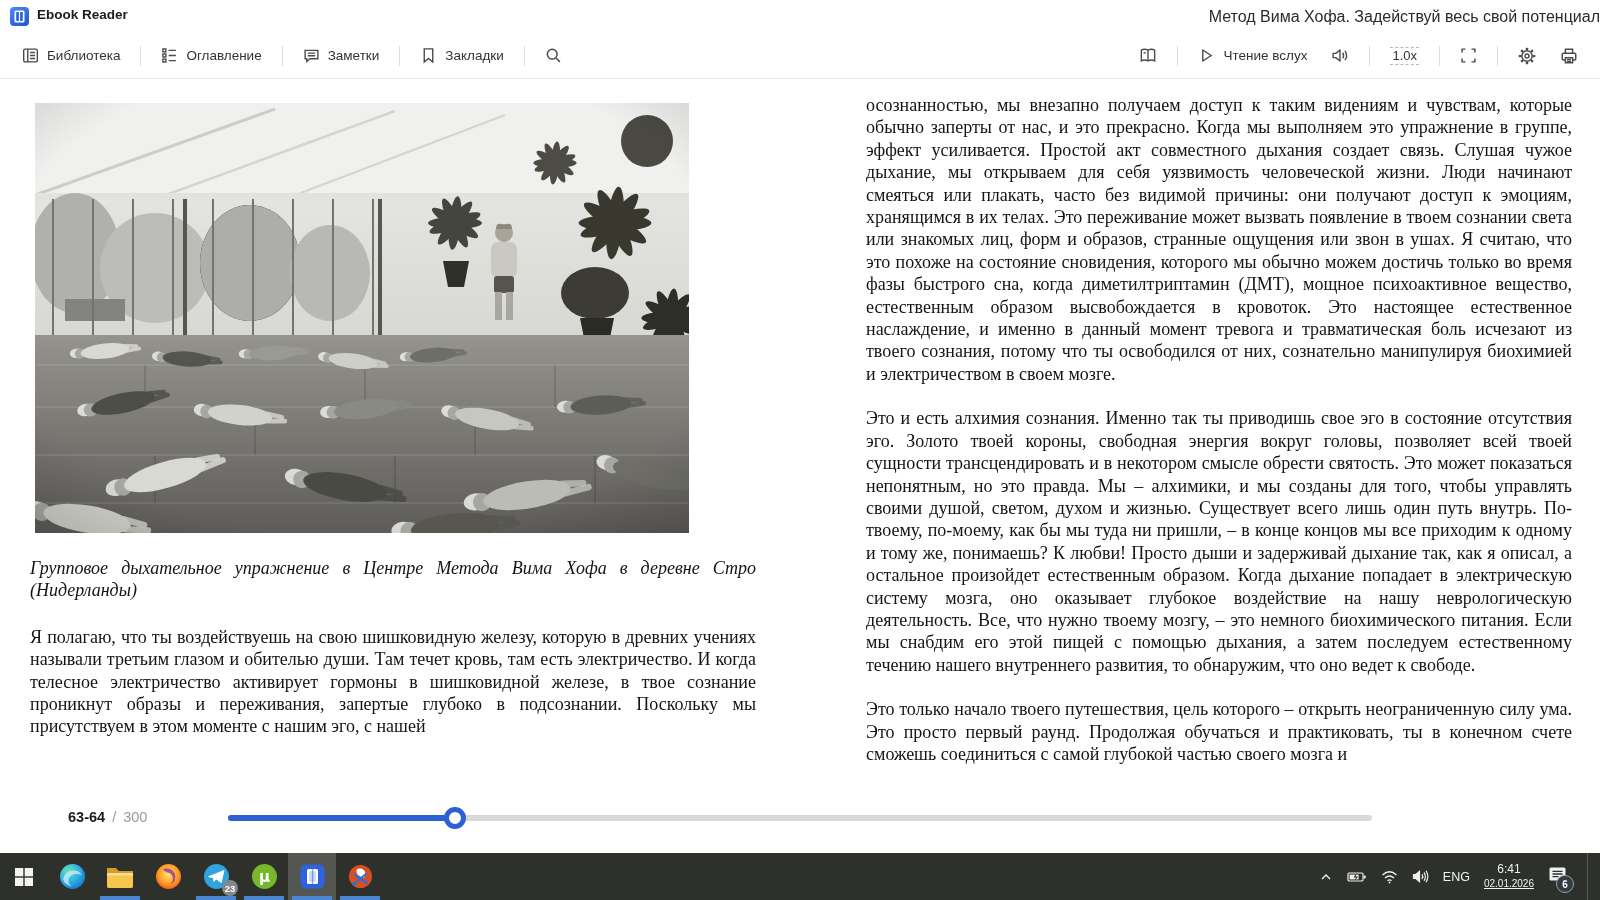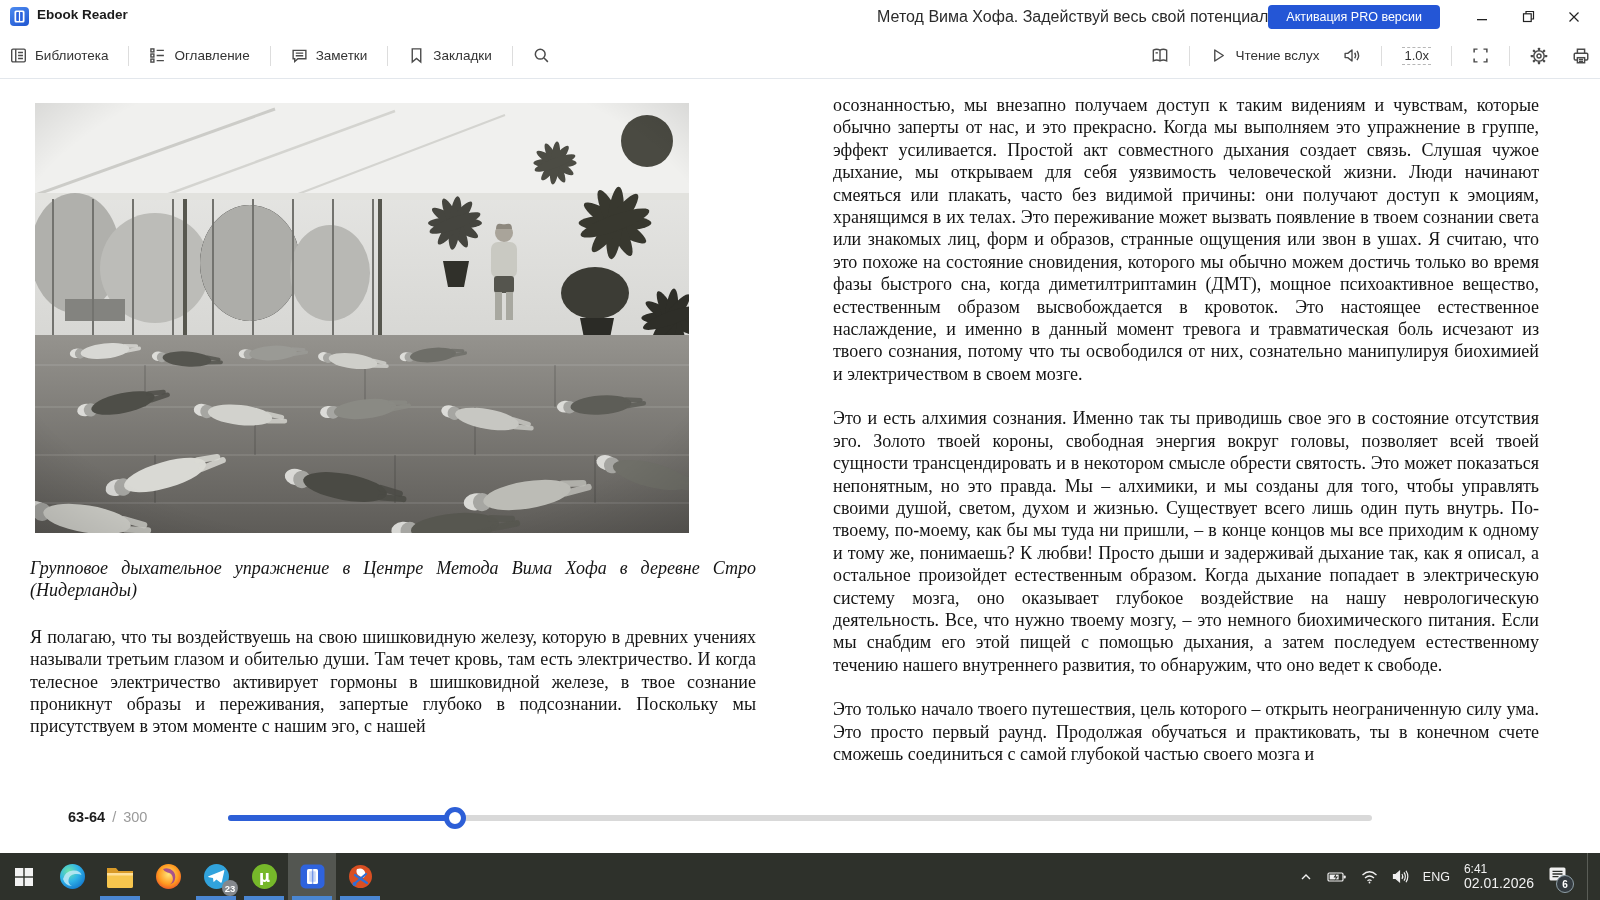--- a/index.html
+++ b/index.html
@@ -18,37 +18,37 @@
   .app-name{font-size:13.5px;font-weight:bold;color:#1c1c1c;}
   .doc-title{flex:1;text-align:right;font-size:16px;color:#2b2b2b;white-space:nowrap;overflow:hidden;}
   .tb-right{display:flex;align-items:center;gap:6px;padding-right:6px;}
   .pro-btn{border:none;cursor:pointer;background:#2456d6;color:#fff;font-family:inherit;font-size:12.5px;
            height:24px;padding:0 18px;border-radius:4px;margin-right:16px;}
   .win-btn{width:40px;height:28px;display:flex;align-items:center;justify-content:center;background:transparent;border:none;cursor:pointer;}
   .win-btn svg{display:block;}
 
   
   .toolbar{position:absolute;top:33px;left:0;width:1600px;height:46px;display:flex;align-items:center;
-           justify-content:space-between;background:#fff;border-bottom:1px solid #e3e7ec;box-sizing:border-box;padding:0 0;}
+           justify-content:space-between;background:#fff;border-bottom:1px solid #e3e7ec;box-sizing:border-box;padding:0 12px;}
   .tool-group{display:flex;align-items:center;gap:4px;}
   .tool-item{display:flex;align-items:center;gap:8px;border:none;background:transparent;cursor:pointer;
              font-family:inherit;font-size:13.5px;color:#333;padding:6px 10px;border-radius:4px;}
   .tool-item svg{display:block;}
   .tool-sep{width:1px;height:20px;background:#ddd;margin:0 6px;}
   .speed-box{font-size:13px;color:#333;border-top:1px dashed #b7b7b7;border-bottom:1px dashed #b7b7b7;padding:1px 2px;line-height:14px;}
 
   
   .content{position:absolute;top:80px;left:0;width:1600px;height:715px;background:#fff;overflow:hidden;}
   .bookfont{font-family:"Liberation Serif",serif;font-size:18px;line-height:22.4px;color:#141414;text-align:justify;}
   .page-left{position:absolute;left:30px;top:16px;width:726px;}
   .photo-fig{margin:7px 0 0 5px;width:654px;height:430px;}
   .photo-fig svg{display:block;width:654px;height:430px;}
   .photo-caption{margin-top:24px;font-style:italic;}
   .left-par{margin-top:24px;}
-  .page-right{position:absolute;left:833px;top:14px;width:706px;}
+  .page-right{position:absolute;left:866px;top:14px;width:706px;}
   .page-right p{margin:0 0 22px 0;}
 
   
   .pagebar{position:absolute;top:795px;left:0;width:1600px;height:58px;background:#fff;}
   .pagenum{position:absolute;left:68px;top:14px;font-size:14.5px;color:#1c1c1c;}
   .pagenum .cur{font-weight:bold;text-align:right;}
   .pagenum .sep{color:#9a9a9a;margin:0 3px;}
   .pagenum .tot{color:#9a9a9a;}
   .slider{position:absolute;left:228px;top:12px;width:1144px;height:22px;cursor:pointer;}
   .slider .track{position:absolute;left:0;top:8px;width:100%;height:6px;border-radius:3px;background:#d9d9d9;}
@@ -61,22 +61,22 @@
   .tb-apps{display:flex;align-items:stretch;}
   .tb-btn{position:relative;width:48px;display:flex;align-items:center;justify-content:center;cursor:pointer;}
   .tb-btn.active{background:rgba(255,255,255,0.18);}
   .tb-btn .runline{position:absolute;left:4px;bottom:0;width:40px;height:4px;background:#4a86d2;}
   .tb-btn svg{display:block;}
   .badge{position:absolute;border-radius:50%;color:#fff;display:flex;align-items:center;justify-content:center;font-weight:bold;}
   .tg-badge{right:2px;bottom:4px;width:16px;height:16px;background:#84888d;font-size:9.5px;}
   .tray{position:absolute;right:0;top:0;height:47px;display:flex;align-items:center;gap:14px;padding-right:6px;}
   .tray-ico{display:flex;align-items:center;justify-content:center;cursor:pointer;}
   .tray-lang{color:#f2f2f2;font-size:12.5px;cursor:pointer;}
-  .tray-clock{color:#f2f2f2;font-size:12px;line-height:14px;text-align:left;cursor:pointer;}
-  .tray-clock .d{font-size:14px;}
+  .tray-clock{color:#f2f2f2;font-size:12px;line-height:14px;text-align:center;cursor:pointer;}
+  .tray-clock .d{font-size:10px;text-decoration:underline;}
   .ac-wrap{position:relative;cursor:pointer;}
   .ac-badge{right:-7px;bottom:-6px;width:16px;height:16px;background:#343b40;border:1px solid #8fa0a8;font-size:10px;}
   .show-desktop{width:6px;height:47px;border-left:1px solid #5a5d57;margin-left:6px;cursor:pointer;}
 </style>
 </head>
 <body>
 
 <div class="screen">
 
   <div class="chapter-strip">
@@ -104,39 +104,20 @@
       <span class="app-logo">
         <svg width="11" height="13" viewBox="0 0 11 13">
             <rect x="0.5" y="0.5" width="10" height="12" rx="1.5" fill="#fff"></rect>
             <rect x="2.2" y="2" width="6.6" height="9" rx="0.8" fill="#2a61dd"></rect>
             <rect x="4.9" y="2" width="1.2" height="9" fill="#fff"></rect>
           </svg>
       </span>
       <span class="app-name">Ebook Reader</span>
     </div>
     <div class="doc-title">Метод Вима Хофа. Задействуй весь свой потенциал</div>
-    <div class="tb-right">
-      <button class="pro-btn">Активация PRO версии</button>
-      <button class="win-btn">
-        <svg width="12" height="12" viewBox="0 0 12 12">
-            <rect x="1" y="8" width="10" height="1.3" fill="#222"></rect>
-          </svg>
-      </button>
-      <button class="win-btn">
-        <svg width="13" height="13" viewBox="0 0 13 13" fill="none" stroke="#222" stroke-width="1.2">
-            <rect x="1.5" y="3.8" width="7.7" height="7.7"></rect>
-            <path d="M4 3.8 V1.5 H11.5 V9 H9.2"></path>
-          </svg>
-      </button>
-      <button class="win-btn">
-        <svg width="12" height="12" viewBox="0 0 12 12" stroke="#222" stroke-width="1.2">
-            <path d="M1.5 1.5 L10.5 10.5 M10.5 1.5 L1.5 10.5"></path>
-          </svg>
-      </button>
-    </div>
   </header>
 
   <nav class="toolbar">
     <div class="tool-group">
       <button class="tool-item">
         <svg width="17" height="17" viewBox="0 0 16 16" fill="none" stroke="#4a4a4a" stroke-width="1.3">
             <rect x="1.6" y="2" width="12.8" height="12" rx="1.2"></rect>
             <path d="M5.4 2 V14"></path>
             <path d="M7.6 5.2 H12.2 M7.6 8 H12.2 M7.6 10.8 H12.2"></path>
           </svg>

